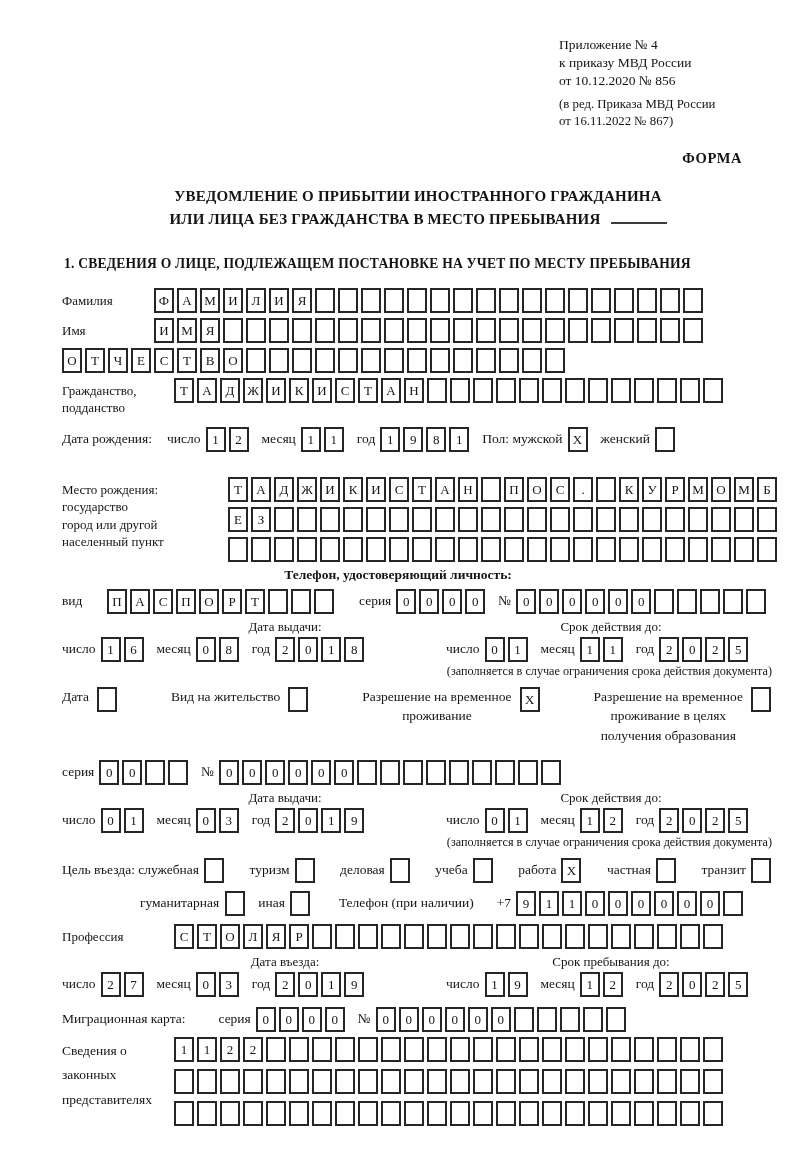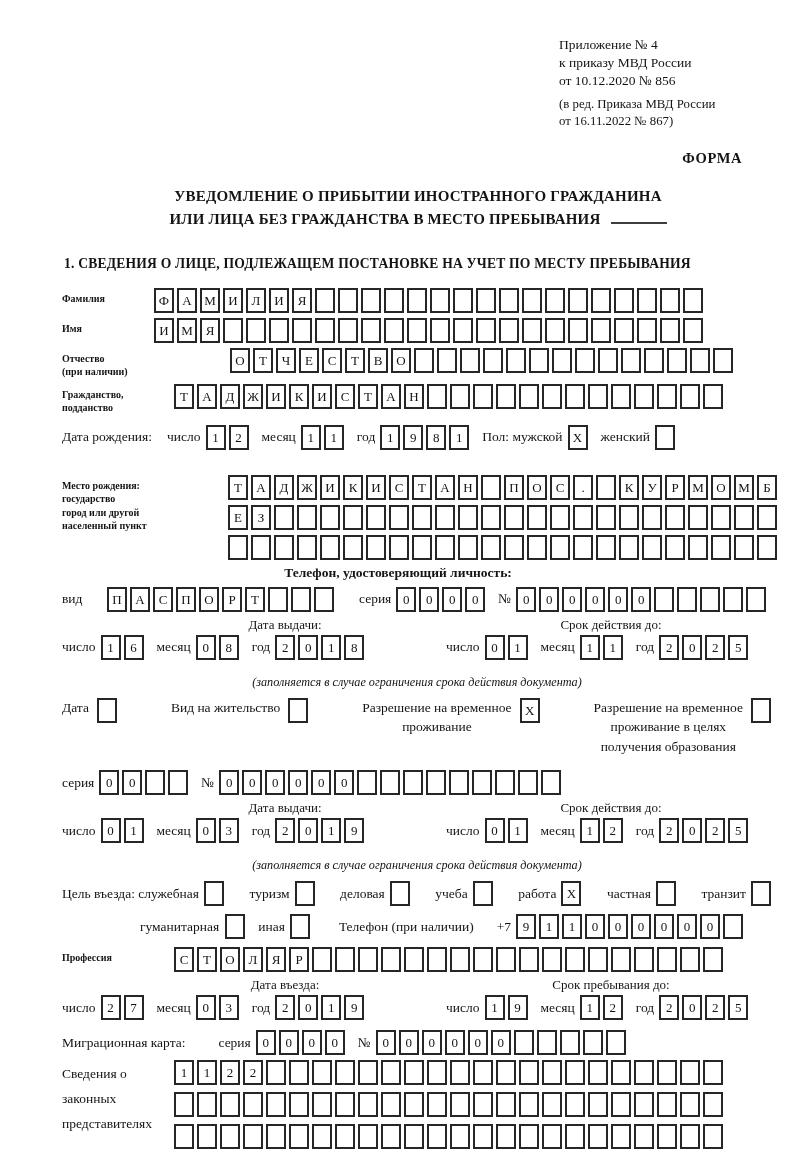--- a/index.html
+++ b/index.html
@@ -10,37 +10,37 @@
   .ref{margin-left:auto;width:215px;font-size:13.5px;line-height:1.32;}
   .ref .g2{margin-top:7px;font-size:12.8px;}
   .forma{ text-align:right;font-weight:bold;font-size:14.5px;letter-spacing:.6px;margin:20px 32px 0 0;}
 
   .title{text-align:center;font-weight:bold;font-size:15px;line-height:1.55;margin-top:18px;letter-spacing:.2px;}
   .blankline{display:inline-block;width:56px;border-bottom:2px solid #3d3d3d;height:12px;margin-left:10px;}
   .sec{font-weight:bold;font-size:13.6px;margin:24px 0 16px 2px;letter-spacing:.2px;}
 
   
   .row{display:flex;align-items:flex-start;margin-bottom:5px;}
-  .lbl{font-size:10px;line-height:1.35;padding-top:4px;flex:0 0 auto;font-weight:bold;}
+  .lbl{font-size:13px;line-height:1.35;padding-top:4px;flex:0 0 auto;}
   .bx{display:inline-flex;flex-wrap:nowrap;vertical-align:middle;}
   .cbox{display:inline-flex;align-items:center;justify-content:center;width:16px;height:21px;
         border:2px solid #262626;margin-right:3px;font-size:13px;line-height:1;flex:0 0 auto;
         background:#fff;}
   .sl{font-size:13.5px;margin:0 5px 0 10px;white-space:nowrap;}
   .sl.first{margin-left:0;}
   .inlrow{display:flex;align-items:center;margin-bottom:5px;}
 
   .w-sur{width:92px;} .w-pat{width:168px;} .w-cit{width:112px;} .w-bp{width:166px;} .w-reps{width:112px;}
 
   .twocol{display:flex;margin-top:4px;}
   .half{width:50%;}
   .caption{font-size:13px;text-align:center;margin-bottom:2px;}
   .cap-l{padding-left:90px;} .cap-r{padding-left:30px;}
   .dline{display:flex;align-items:center;}
-  .note{font-size:12.2px;text-align:center;margin:15px 2px 8px 0;font-style:italic;}
+  .note{font-size:12.2px;text-align:right;margin:2px 2px 8px 0;}
 
   .dochead{font-weight:bold;font-size:13.5px;text-align:center;margin:4px 40px 6px 0;}
 
   .permit-intro{font-size:13.5px;line-height:1.7;margin-top:6px;}
   .permit-row{display:flex;justify-content:space-between;align-items:flex-start;margin:8px 0 14px 0;}
   .pitem{display:flex;align-items:flex-start;}
   .pitem .txt{font-size:13.5px;margin-right:8px;line-height:1.45;}
   .pitem .txt.center{text-align:center;}
 
   .purposes{display:flex;align-items:center;justify-content:space-between;margin-bottom:8px;}
@@ -133,24 +133,20 @@
         <span class="cbox"></span>
         <span class="cbox"></span>
         <span class="cbox"></span>
         <span class="cbox"></span>
         <span class="cbox"></span>
         <span class="cbox"></span>
       </div>
   </div>
 
   <div class="row">
-    <div class="lbl w-pat">
-      <div>Отчество</div>
-      <div>(при наличии)</div>
-    </div>
     <div class="bx">
         <span class="cbox filled">О</span>
         <span class="cbox filled">Т</span>
         <span class="cbox filled">Ч</span>
         <span class="cbox filled">Е</span>
         <span class="cbox filled">С</span>
         <span class="cbox filled">Т</span>
         <span class="cbox filled">В</span>
         <span class="cbox filled">О</span>
         <span class="cbox"></span>

